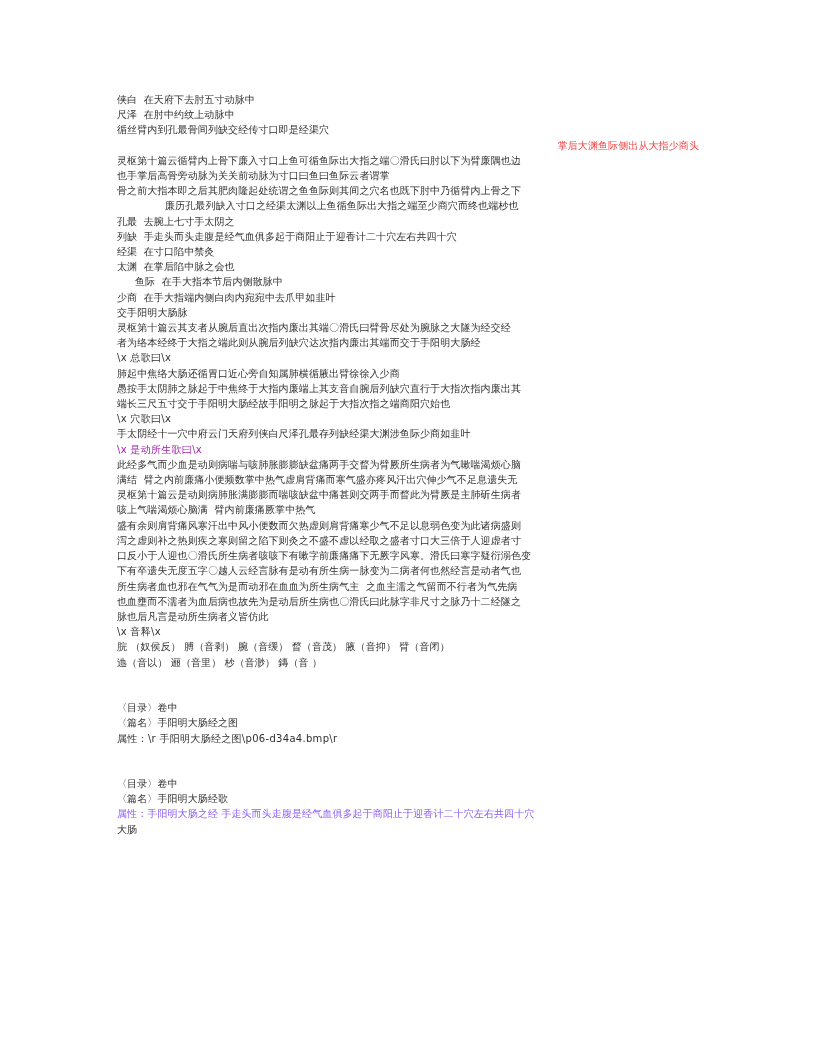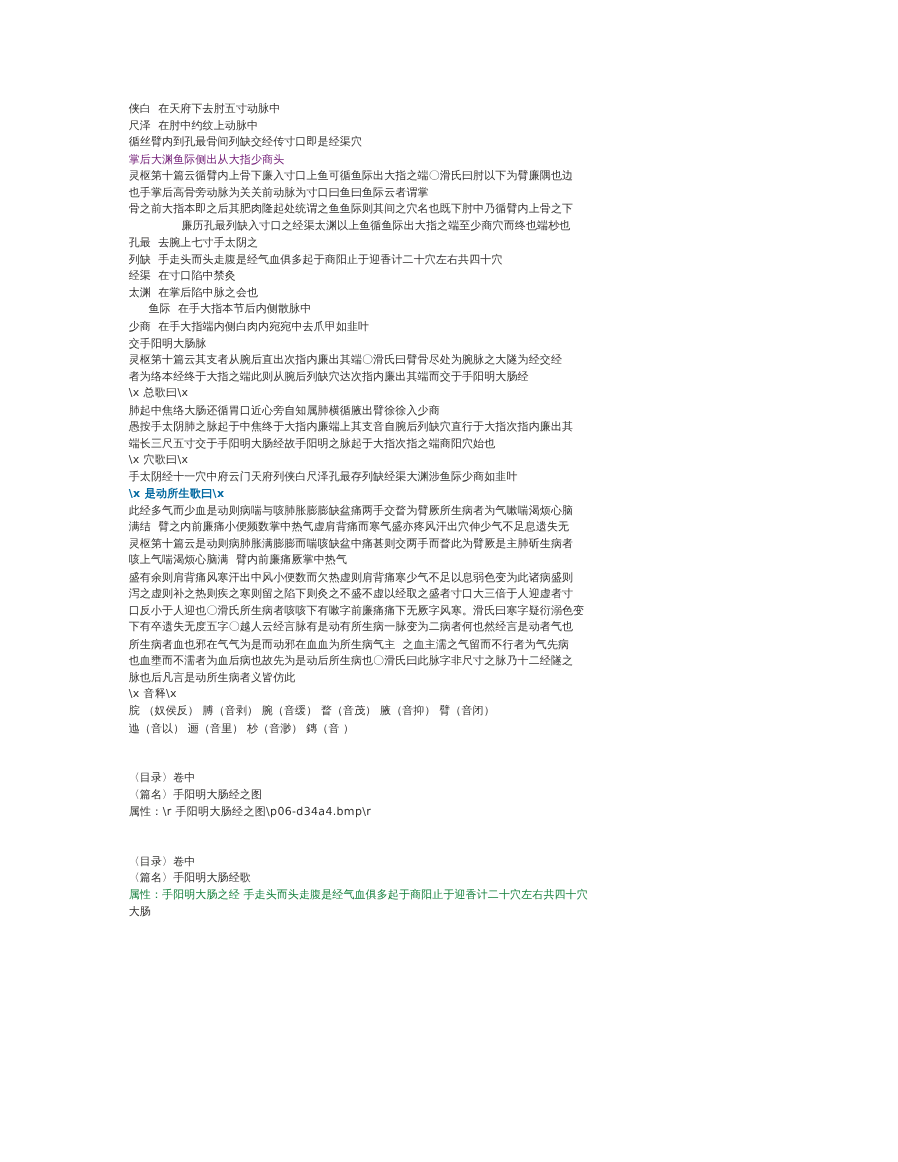--- a/index.html
+++ b/index.html
@@ -47,41 +47,41 @@
   }
 </style>
 </head>
 <body style="background: rgb(255, 255, 255);">
 
 <div class="page" style="background: rgb(255, 255, 255);">
   <div class="text-body">
       <div class="line" style="color: rgb(50, 48, 47);">侠白  在天府下去肘五寸动脉中</div>
       <div class="line" style="color: rgb(50, 48, 47);">尺泽  在肘中约纹上动脉中</div>
       <div class="line" style="color: rgb(50, 48, 47);">循丝臂内到孔最骨间列缺交经传寸口即是经渠穴</div>
-      <div class="line" style="color: #701a75;">掌后大渊鱼际侧出从大指少商头</div>
+      <div class="line" style="color: #ef4444; text-align: right;">掌后大渊鱼际侧出从大指少商头</div>
       <div class="line" style="color: rgb(50, 48, 47);">灵枢第十篇云循臂内上骨下廉入寸口上鱼可循鱼际出大指之端〇滑氏曰肘以下为臂廉隅也边</div>
       <div class="line" style="color: rgb(50, 48, 47);">也手掌后高骨旁动脉为关关前动脉为寸口曰鱼曰鱼际云者谓掌</div>
       <div class="line" style="color: rgb(50, 48, 47);">骨之前大指本即之后其肥肉隆起处统谓之鱼鱼际则其间之穴名也既下肘中乃循臂内上骨之下</div>
       <div class="line" style="color: rgb(50, 48, 47); margin-left: 48px;">廉历孔最列缺入寸口之经渠太渊以上鱼循鱼际出大指之端至少商穴而终也端杪也</div>
       <div class="line" style="color: rgb(50, 48, 47);">孔最  去腕上七寸手太阴之</div>
       <div class="line" style="color: rgb(50, 48, 47);">列缺  手走头而头走腹是经气血俱多起于商阳止于迎香计二十穴左右共四十穴</div>
       <div class="line" style="color: rgb(50, 48, 47);">经渠  在寸口陷中禁灸</div>
       <div class="line" style="color: rgb(50, 48, 47);">太渊  在掌后陷中脉之会也</div>
       <div class="line" style="color: rgb(50, 48, 47); margin-left: 18px;">鱼际  在手大指本节后内侧散脉中</div>
       <div class="line" style="color: rgb(50, 48, 47);">少商  在手大指端内侧白肉内宛宛中去爪甲如韭叶</div>
       <div class="line" style="color: rgb(50, 48, 47);">交手阳明大肠脉</div>
       <div class="line" style="color: rgb(50, 48, 47);">灵枢第十篇云其支者从腕后直出次指内廉出其端〇滑氏曰臂骨尽处为腕脉之大隧为经交经</div>
       <div class="line" style="color: rgb(50, 48, 47);">者为络本经终于大指之端此则从腕后列缺穴达次指内廉出其端而交于手阳明大肠经</div>
       <div class="line marker" style="color: rgb(50, 48, 47);">\x 总歌曰\x</div>
       <div class="line" style="color: rgb(50, 48, 47);">肺起中焦络大肠还循胃口近心旁自知属肺横循腋出臂徐徐入少商</div>
       <div class="line" style="color: rgb(50, 48, 47);">愚按手太阴肺之脉起于中焦终于大指内廉端上其支音自腕后列缺穴直行于大指次指内廉出其</div>
       <div class="line" style="color: rgb(50, 48, 47);">端长三尺五寸交于手阳明大肠经故手阳明之脉起于大指次指之端商阳穴始也</div>
       <div class="line marker" style="color: rgb(50, 48, 47);">\x 穴歌曰\x</div>
       <div class="line" style="color: rgb(50, 48, 47);">手太阴经十一穴中府云门天府列侠白尺泽孔最存列缺经渠大渊涉鱼际少商如韭叶</div>
-      <div class="line marker" style="color: #0369a1; font-weight: bold;">\x 是动所生歌曰\x</div>
+      <div class="line marker" style="color: #a21caf;">\x 是动所生歌曰\x</div>
       <div class="line" style="color: rgb(50, 48, 47);">此经多气而少血是动则病喘与咳肺胀膨膨缺盆痛两手交瞀为臂厥所生病者为气嗽喘渴烦心脑</div>
       <div class="line" style="color: rgb(50, 48, 47);">满结  臂之内前廉痛小便频数掌中热气虚肩背痛而寒气盛亦疼风汗出穴伸少气不足息遗失无</div>
       <div class="line" style="color: rgb(50, 48, 47);">灵枢第十篇云是动则病肺胀满膨膨而喘咳缺盆中痛甚则交两手而瞀此为臂厥是主肺斫生病者</div>
       <div class="line" style="color: rgb(50, 48, 47);">咳上气喘渴烦心脑满  臂内前廉痛厥掌中热气</div>
       <div class="line" style="color: rgb(50, 48, 47);">盛有余则肩背痛风寒汗出中风小便数而欠热虚则肩背痛寒少气不足以息弱色变为此诸病盛则</div>
       <div class="line" style="color: rgb(50, 48, 47);">泻之虚则补之热则疾之寒则留之陷下则灸之不盛不虚以经取之盛者寸口大三倍于人迎虚者寸</div>
       <div class="line" style="color: rgb(50, 48, 47);">口反小于人迎也〇滑氏所生病者咳咳下有嗽字前廉痛痛下无厥字风寒。滑氏曰寒字疑衍溺色变</div>
       <div class="line" style="color: rgb(50, 48, 47);">下有卒遗失无度五字〇越人云经言脉有是动有所生病一脉变为二病者何也然经言是动者气也</div>
       <div class="line" style="color: rgb(50, 48, 47);">所生病者血也邪在气气为是而动邪在血血为所生病气主  之血主濡之气留而不行者为气先病</div>
       <div class="line" style="color: rgb(50, 48, 47);">也血壅而不濡者为血后病也故先为是动后所生病也〇滑氏曰此脉字非尺寸之脉乃十二经隧之</div>
@@ -91,16 +91,16 @@
       <div class="line" style="color: rgb(50, 48, 47);">迆（音以） 逦（音里） 杪（音渺） 鏄（音 ）</div>
       <div class="line blank" style="color: rgb(50, 48, 47);"></div>
       <div class="line blank" style="color: rgb(50, 48, 47);"></div>
       <div class="line" style="color: rgb(50, 48, 47);">〈目录〉卷中</div>
       <div class="line" style="color: rgb(50, 48, 47);">〈篇名〉手阳明大肠经之图</div>
       <div class="line marker" style="color: rgb(50, 48, 47);">属性：\r 手阳明大肠经之图\p06-d34a4.bmp\r</div>
       <div class="line blank" style="color: rgb(50, 48, 47);"></div>
       <div class="line blank" style="color: rgb(50, 48, 47);"></div>
       <div class="line" style="color: rgb(50, 48, 47);">〈目录〉卷中</div>
       <div class="line" style="color: rgb(50, 48, 47);">〈篇名〉手阳明大肠经歌</div>
-      <div class="line" style="color: #15803d;">属性：手阳明大肠之经 手走头而头走腹是经气血俱多起于商阳止于迎香计二十穴左右共四十穴</div>
+      <div class="line" style="color: #8b5cf6;">属性：手阳明大肠之经 手走头而头走腹是经气血俱多起于商阳止于迎香计二十穴左右共四十穴</div>
       <div class="line" style="color: rgb(50, 48, 47);">大肠</div>
     </div>
 </div>
 
 </body></html>

